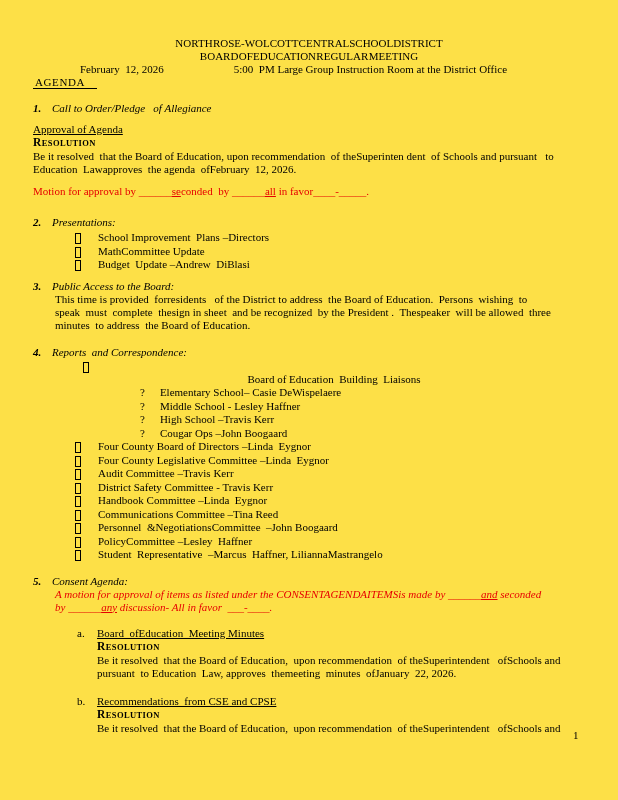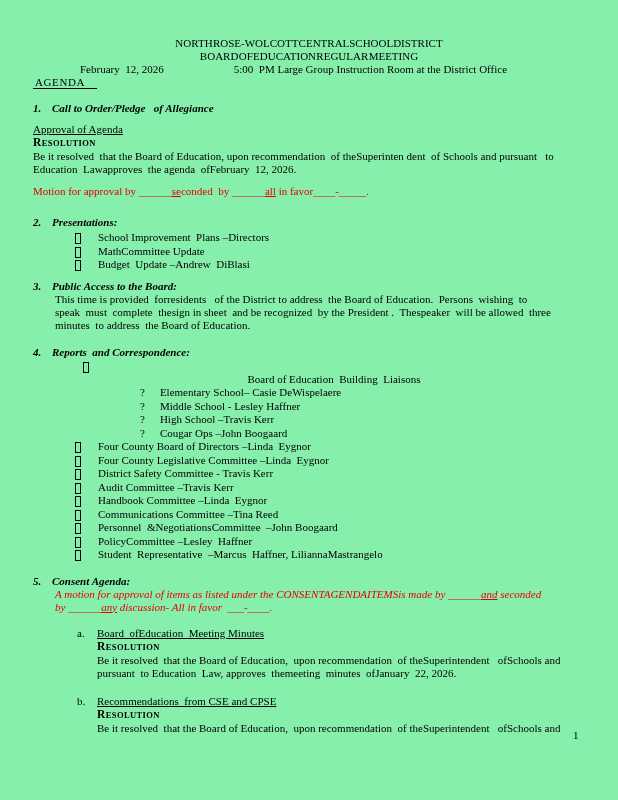--- a/index.html
+++ b/index.html
@@ -1,33 +1,33 @@
 <!DOCTYPE html>
 <html><head>
 <meta charset="utf-8">
 <style>
   html,body { margin:0; padding:0; background:#ffffff; }
   .page {
-    position:relative; width:618px; height:800px; background:#86efac;
+    position:relative; width:618px; height:800px; background:#fde047;
     color:#000000; font-family:"Liberation Serif", serif;
     font-size:11px; line-height:13px; overflow:hidden;
   }
   .content { position:absolute; left:33px; top:37px; width:552px; }
 
   .title { text-align:center; word-spacing:-0.22em; white-space:pre; }
   .dateline { white-space:pre; }
   .date { margin-left:47px; }
   .timeloc { margin-left:70px; }
 
   .agenda { text-align:left; font-weight:normal; }
   .agenda-u { border-bottom:1px solid #000; padding:0 12px 0 2px; letter-spacing:0.6px; }
 
   .sec { display:flex; margin-top:13px; }
   .num { width:19px; flex:none; font-weight:bold; font-style:italic; }
-  .sec-head { font-weight:bold; font-style:italic; white-space:pre; }
+  .sec-head { font-weight:normal; font-style:italic; white-space:pre; }
   .sec2 { margin-top:18px; }
   .sec3 { margin-top:8px; }
   .sec4 { margin-top:14px; }
 
   .block1 { margin-top:8px; }
   .line { white-space:pre; }
   .uline { text-decoration:underline; white-space:pre; }
   .res { font-weight:bold; font-size:8.5px; letter-spacing:0.4px; line-height:13px; }
   .res::first-letter { font-size:11.5px; }
 
@@ -134,25 +134,25 @@
       <div class="brow">
           <span class="bullet-box"></span>
           <span class="bt">Four County Board of Directors –Linda  Eygnor</span>
         </div>
       <div class="brow">
           <span class="bullet-box"></span>
           <span class="bt">Four County Legislative Committee –Linda  Eygnor</span>
         </div>
       <div class="brow">
           <span class="bullet-box"></span>
+          <span class="bt">Audit Committee –Travis Kerr</span>
+        </div>
+      <div class="brow">
+          <span class="bullet-box"></span>
           <span class="bt">District Safety Committee - Travis Kerr</span>
-        </div>
-      <div class="brow">
-          <span class="bullet-box"></span>
-          <span class="bt">Audit Committee –Travis Kerr</span>
         </div>
       <div class="brow">
           <span class="bullet-box"></span>
           <span class="bt">Handbook Committee –Linda  Eygnor</span>
         </div>
       <div class="brow">
           <span class="bullet-box"></span>
           <span class="bt">Communications Committee –Tina Reed</span>
         </div>
       <div class="brow">

